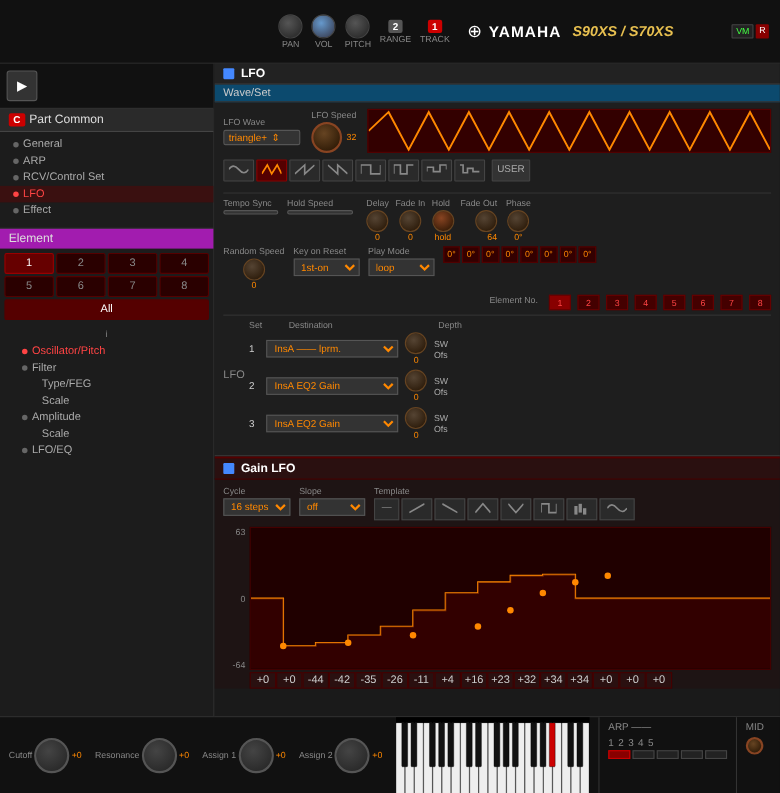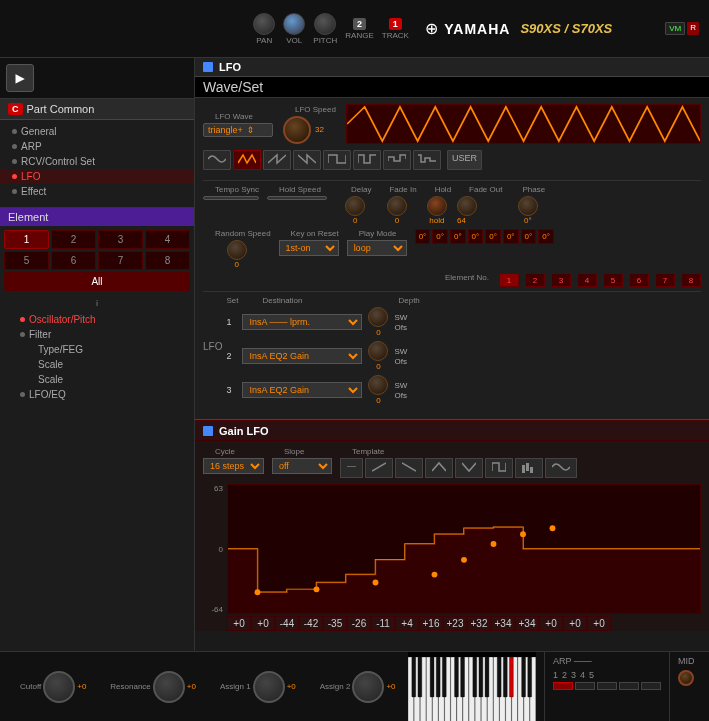--- a/index.html
+++ b/index.html
@@ -132,21 +132,21 @@
       border-radius: 2px;
     }
     .tree-sub2 { padding-left: 30px; }
 
     
     .element-section {
       border-top: 1px solid #333;
       margin-top: 4px;
     }
     .element-label {
-      background: #4c1d95;
+      background: #a21caf;
       padding: 3px 8px;
       font-size: 11px;
       color: #ddd;
     }
     .elem-btn {
       background: #2a0000;
       border: 1px solid #500;
       border-radius: 2px;
       padding: 3px;
       text-align: center;
@@ -186,44 +186,43 @@
       font-size: 11px;
       font-weight: bold;
     }
 
     
     .wave-set-panel {
       background: #1e1e1e;
       border-bottom: 1px solid #444;
     }
     .wave-set-header {
-      background: #000000;
+      background: #0c4a6e;
       padding: 2px 8px;
-      font-size: 14px;
+      font-size: 10px;
       color: #ccc;
       border-bottom: 1px solid #333;
     }
     .wave-set-content {
       padding: 6px 8px;
     }
     .controls-row {
       display: flex;
       align-items: center;
       gap: 10px;
       margin-bottom: 6px;
     }
     .ctrl-group {
       display: flex;
       flex-direction: column;
       gap: 2px;
     }
     .ctrl-label {
       font-size: 8px;
       color: #888;
-      margin-left: 12px;
     }
     .dropdown-small {
       background: #333;
       border: 1px solid #555;
       color: #ff8800;
       font-size: 9px;
       padding: 1px 4px;
       border-radius: 2px;
       display: flex;
       align-items: center;
@@ -568,20 +567,24 @@
         <div class="tree-item">
           <span class="dot"></span>
           <span>Filter</span>
         </div>
         <div class="tree-item tree-sub2">
           <span>Type/FEG</span>
         </div>
         <div class="tree-item tree-sub2">
           <span>Scale</span>
         </div>
+        <div class="tree-item">
+          <span class="dot"></span>
+          <span>Amplitude</span>
+        </div>
         <div class="tree-item tree-sub2">
           <span>Scale</span>
         </div>
         <div class="tree-item">
           <span class="dot"></span>
           <span>LFO/EQ</span>
         </div>
       </div>
     </div>
   </div>
@@ -708,21 +711,21 @@
             <div class="ctrl-group">
               <div class="ctrl-label">Hold</div>
               <div style="display:flex;flex-direction:column;align-items:center;">
                 <div class="knob-small" style="background:radial-gradient(circle at 40% 35%, #884422, #221100);"></div>
                 <div class="knob-value">hold</div>
               </div>
             </div>
 
             <div class="ctrl-group">
               <div class="ctrl-label">Fade Out</div>
-              <div style="display:flex;flex-direction:column;align-items:flex-start;">
+              <div style="display:flex;flex-direction:column;align-items:flex-end;">
                 <div class="knob-small"></div>
                 <div class="knob-value">64</div>
               </div>
             </div>
           </div>
 
           <div class="ctrl-group">
             <div class="ctrl-label">Phase</div>
             <div style="display:flex;flex-direction:column;align-items:center;">
               <div class="knob-small"></div>

